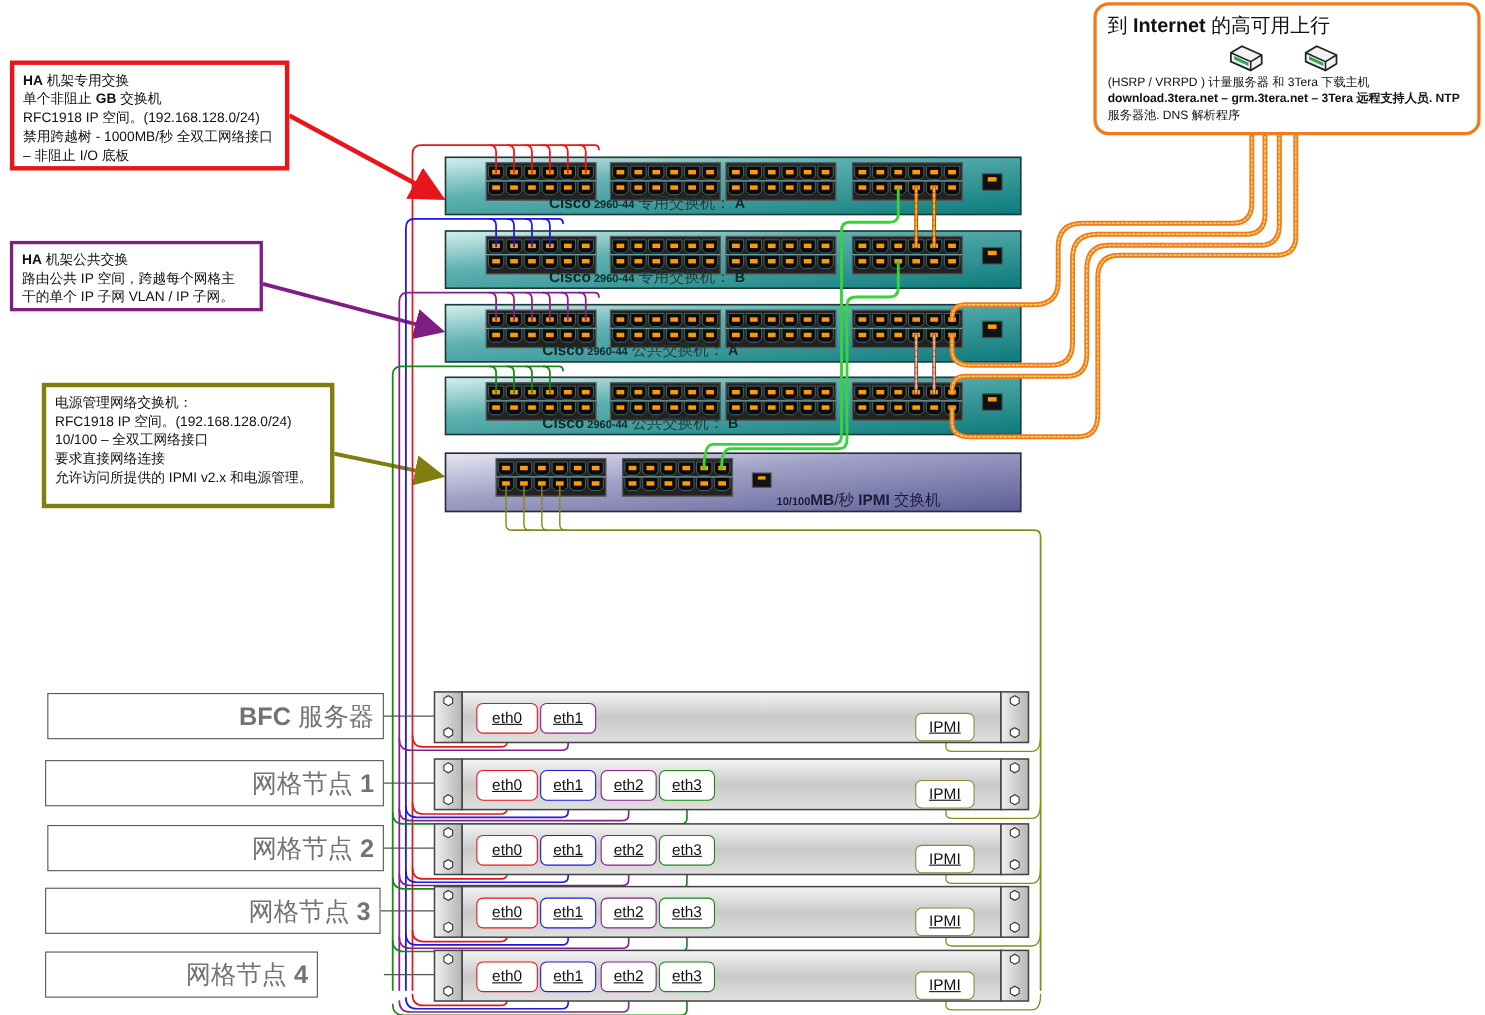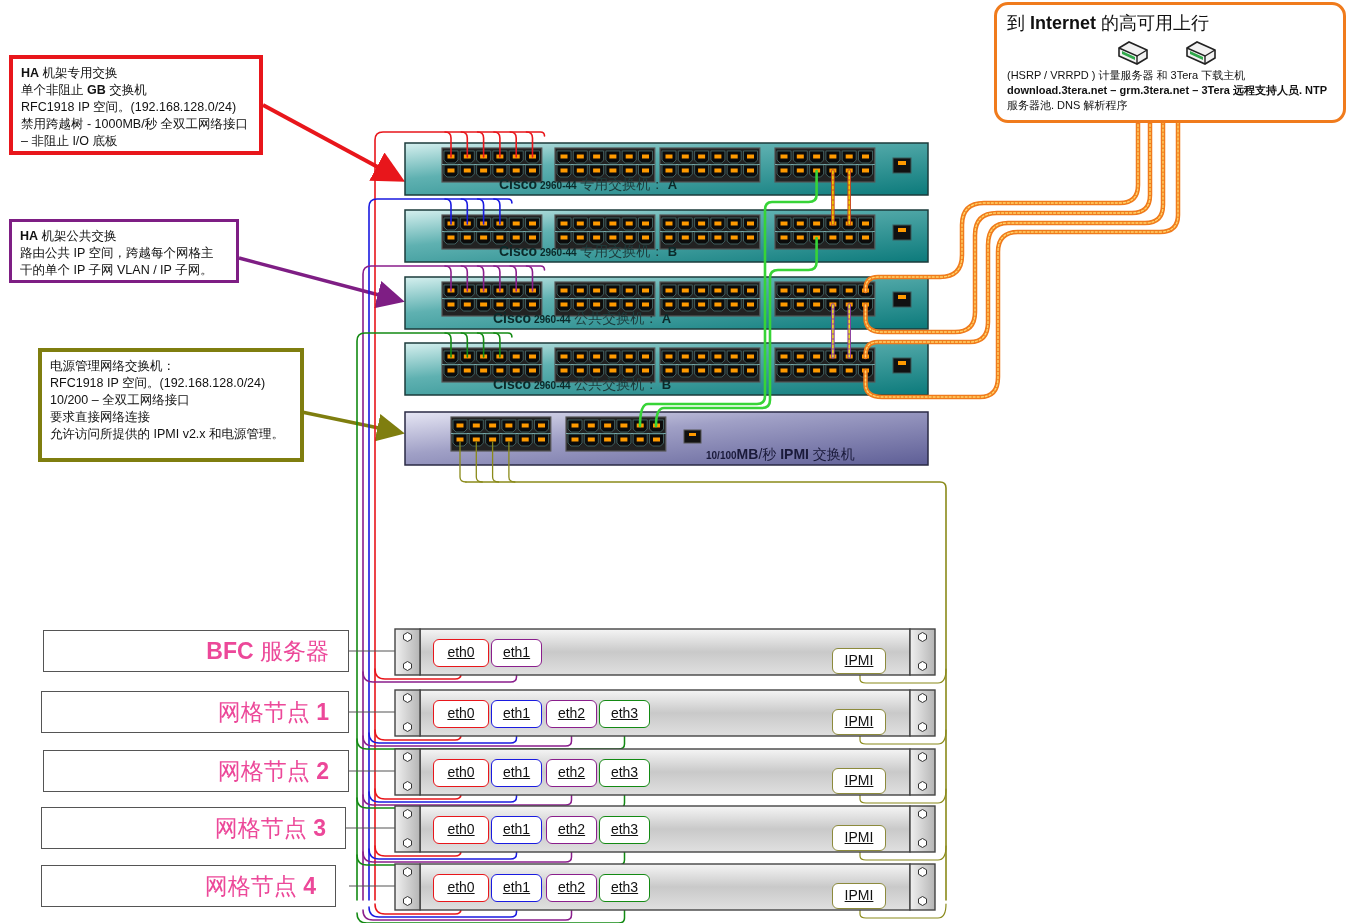--- a/index.html
+++ b/index.html
@@ -7,21 +7,21 @@
   #diagram{position:absolute;left:0;top:0;}
   .note{position:absolute;background:#fff;box-sizing:border-box;padding:6px 8px;font-size:12.5px;line-height:17px;color:#111;}
   .note .ln{display:block;white-space:nowrap;}
   .note b{font-weight:bold;}
   #note-private{left:9px;top:55px;width:254px;height:100px;border:4px solid #e8161b;}
   #note-public{left:9px;top:219px;width:230px;height:64px;border:3px solid #7e1e84;}
   #note-power{left:2px;top:348px;width:266px;height:114px;border:4px solid #7f7e0f;margin-left:36px;}
   #note-uplink{left:994px;top:2px;width:352px;height:121px;border:3px solid #f07b1c;border-radius:14px;padding:10px 10px;}
   #note-uplink .title{font-size:18px;display:block;margin-bottom:10px;}
   #note-uplink .sm{font-size:11px;line-height:15px;display:block;white-space:nowrap;}
-  .srvlabel{position:absolute;box-sizing:border-box;border:1.5px solid #555;background:#fff;height:42px;font-size:23px;text-align:right;padding-right:19px;line-height:40px;color:#ec4899;}
+  .srvlabel{position:absolute;box-sizing:border-box;border:1.5px solid #555;background:#fff;height:42px;font-size:23px;text-align:right;padding-right:8px;line-height:40px;color:#737373;}
   .switch-label{position:absolute;font-size:13px;color:#0b2a2a;white-space:nowrap;margin-left:18px;}
   .switch-label .cisco{font-weight:bold;font-size:14px;}
   .switch-label .model{font-weight:bold;font-size:10px;}
   .switch-label .zh{font-size:14px;color:#1d3c3c;}
   .switch-label .letter{font-weight:bold;}
   .ipmi-label{position:absolute;font-size:14px;color:#1a1a3a;white-space:nowrap;}
   .nic{position:absolute;box-sizing:border-box;height:28px;background:#fff;border:1.6px solid;border-radius:6px;font-size:14px;text-align:center;line-height:24px;text-decoration:underline;color:#111;}
   .ipmi-port{position:absolute;box-sizing:border-box;width:54px;height:26px;background:#fff;border:1.3px solid #8c8a3c;border-radius:6px;font-size:14px;text-align:center;line-height:23px;text-decoration:underline;color:#111;}
 </style>
 </head>
@@ -1192,21 +1192,21 @@
     <span class="ln"><span>– 非阻止 I/O 底板</span></span>
   </div>
 <div class="note" id="note-public">
     <span class="ln"><b>HA</b><span> 机架公共交换</span></span>
     <span class="ln"><span>路由公共 IP 空间，跨越每个网格主</span></span>
     <span class="ln"><span>干的单个 IP 子网 VLAN / IP 子网。</span></span>
   </div>
 <div class="note" id="note-power">
     <span class="ln"><span>电源管理网络交换机：</span></span>
     <span class="ln"><span>RFC1918 IP 空间。(192.168.128.0/24)</span></span>
-    <span class="ln"><span>10/200 – 全双工网络接口</span></span>
+    <span class="ln"><span>10/100 – 全双工网络接口</span></span>
     <span class="ln"><span>要求直接网络连接</span></span>
     <span class="ln"><span> </span></span>
     <span class="ln"><span>允许访问所提供的 IPMI v2.x 和电源管理。</span></span>
   </div>
 
 <div class="note" id="note-uplink">
   <span class="title"><span>到 </span><b>Internet</b><span> 的高可用上行</span></span>
   <svg width="340" height="28" style="display:block;margin:-4px 0 2px 0">
     <g transform="translate(110,2)">
       <path d="M2,8 L12,2 L30,10 L30,18 L20,24 L2,16 Z" fill="#f2f2f2" stroke="#222" stroke-width="1.6"></path>
@@ -1247,19 +1247,19 @@
     <div class="nic" style="left: 491px; top: 759px; width: 51px; border-color: rgb(26, 26, 224);">eth1</div>
     <div class="nic" style="left: 546px; top: 759px; width: 51px; border-color: rgb(138, 30, 140);">eth2</div>
     <div class="nic" style="left: 599px; top: 759px; width: 51px; border-color: rgb(19, 138, 19);">eth3</div>
     <div class="ipmi-port" style="left: 832px; top: 768px;">IPMI</div>
     <div class="srvlabel" style="left: 41px; top: 807px; width: 305px;"><span>网格节点 </span><b>3</b></div>
     <div class="nic" style="left: 433px; top: 816px; width: 56px; border-color: rgb(232, 22, 27);">eth0</div>
     <div class="nic" style="left: 491px; top: 816px; width: 51px; border-color: rgb(26, 26, 224);">eth1</div>
     <div class="nic" style="left: 546px; top: 816px; width: 51px; border-color: rgb(138, 30, 140);">eth2</div>
     <div class="nic" style="left: 599px; top: 816px; width: 51px; border-color: rgb(19, 138, 19);">eth3</div>
     <div class="ipmi-port" style="left: 832px; top: 825px;">IPMI</div>
-    <div class="srvlabel" style="left: 41px; top: 865px; width: 295px;"><span>网格节点 </span><b>4</b></div>
+    <div class="srvlabel" style="left: 41px; top: 865px; width: 248px;"><span>网格节点 </span><b>4</b></div>
     <div class="nic" style="left: 433px; top: 874px; width: 56px; border-color: rgb(232, 22, 27);">eth0</div>
     <div class="nic" style="left: 491px; top: 874px; width: 51px; border-color: rgb(26, 26, 224);">eth1</div>
     <div class="nic" style="left: 546px; top: 874px; width: 51px; border-color: rgb(138, 30, 140);">eth2</div>
     <div class="nic" style="left: 599px; top: 874px; width: 51px; border-color: rgb(19, 138, 19);">eth3</div>
     <div class="ipmi-port" style="left: 832px; top: 883px;">IPMI</div>
   </div>
 
 </body></html>

